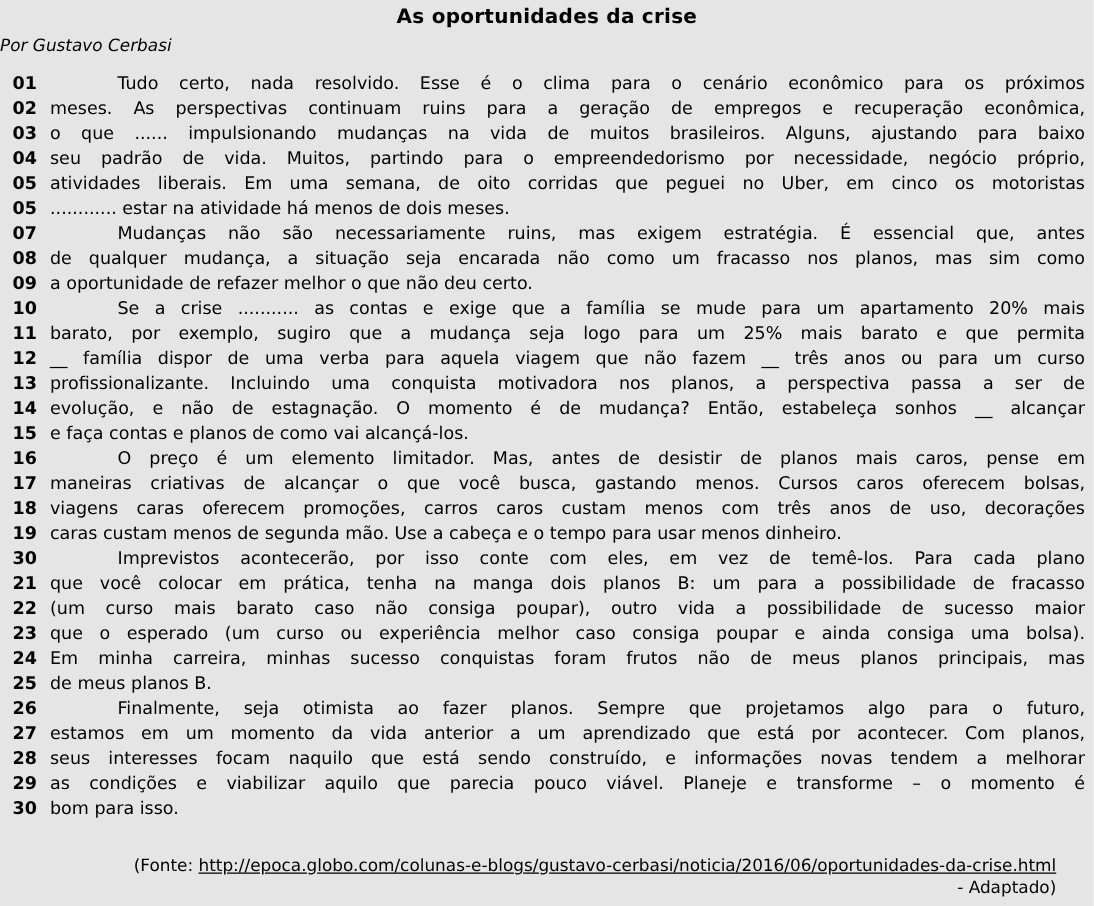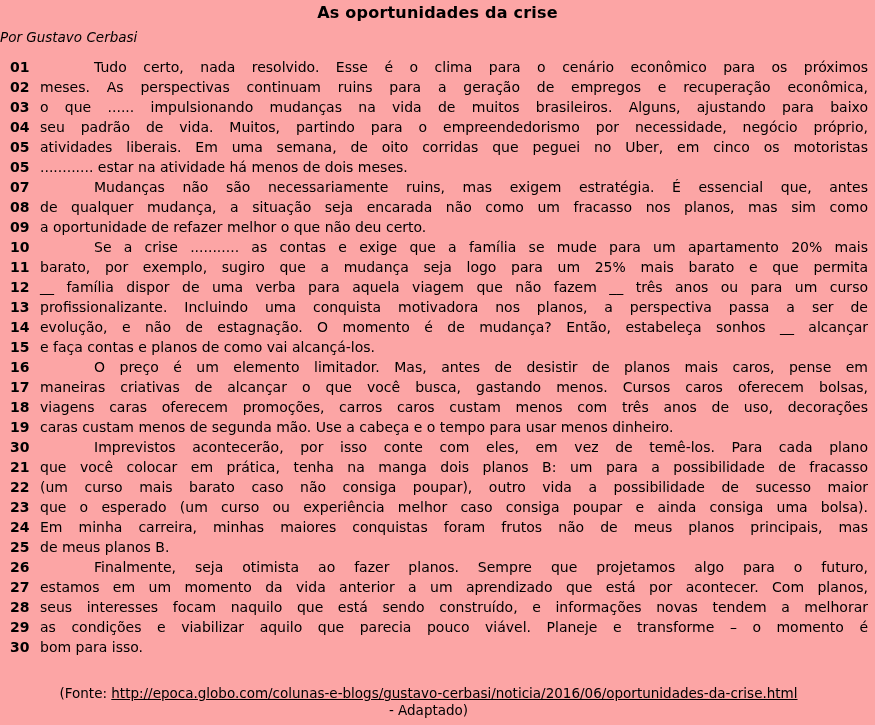--- a/index.html
+++ b/index.html
@@ -1,18 +1,18 @@
 <!DOCTYPE html>
 <html><head>
 <meta charset="utf-8">
 <style>
   html, body { margin:0; padding:0; background:#ffffff; }
   .page {
     width:875px; height:725px; box-sizing:border-box;
-    background:#fca5a5; color:#000;
+    background:#e5e5e5; color:#000;
     font-family:"DejaVu Sans","Liberation Sans",sans-serif;
     overflow:hidden;
   }
   .title {
     text-align:center; font-weight:bold; font-size:16px;
     margin:3px 0 0 0; letter-spacing:0.2px;
   }
   .byline {
     text-align:left; font-style:italic; font-size:13.5px;
     padding-right:30px; margin-top:7px;
@@ -22,21 +22,21 @@
   .num { flex:0 0 26px; width:26px;font-weight:bold; }
   .txt {
     flex:1; margin-left:4px;
     text-align:justify; text-align-last:justify;
     white-space:normal;
   }
   .line.end .txt { text-align:justify; text-align-last:left; }
   .line.indent .txt { text-indent:54px; }
   .source {
     margin-top:28px; padding-right:30px;
-    text-align:center; font-size:13.5px; line-height:17px;padding-left:12px;
+    text-align:right; font-size:13.5px; line-height:17px;padding-left:12px;
   }
   .source-link { color:#000; text-decoration:underline; cursor:pointer; }
 </style>
 </head>
 <body>
 
 <div class="page">
   <h1 class="title">As oportunidades da crise</h1>
   <div class="byline">Por Gustavo Cerbasi</div>
 
@@ -128,21 +128,21 @@
       <div class="line">
         <span class="num">22</span>
         <span class="txt">(um curso mais barato caso não consiga poupar), outro vida a possibilidade de sucesso maior</span>
       </div>
       <div class="line">
         <span class="num">23</span>
         <span class="txt">que o esperado (um curso ou experiência melhor caso consiga poupar e ainda consiga uma bolsa).</span>
       </div>
       <div class="line">
         <span class="num">24</span>
-        <span class="txt">Em minha carreira, minhas maiores conquistas foram frutos não de meus planos principais, mas</span>
+        <span class="txt">Em minha carreira, minhas sucesso conquistas foram frutos não de meus planos principais, mas</span>
       </div>
       <div class="line end">
         <span class="num">25</span>
         <span class="txt">de meus planos B.</span>
       </div>
       <div class="line indent">
         <span class="num">26</span>
         <span class="txt">Finalmente, seja otimista ao fazer planos. Sempre que projetamos algo para o futuro,</span>
       </div>
       <div class="line">

